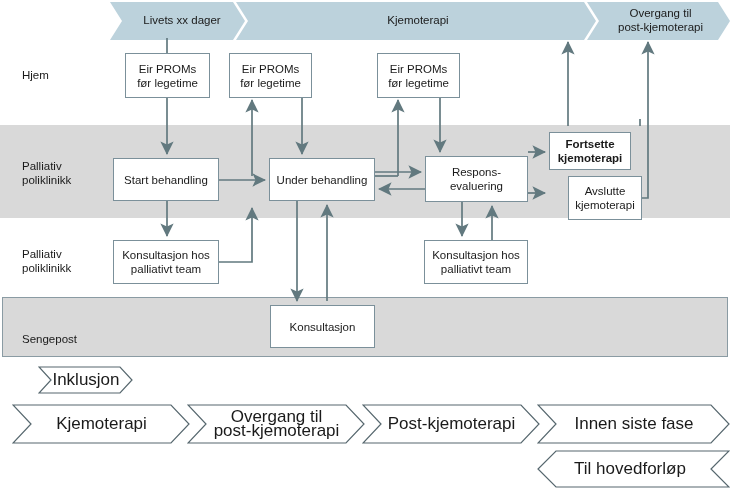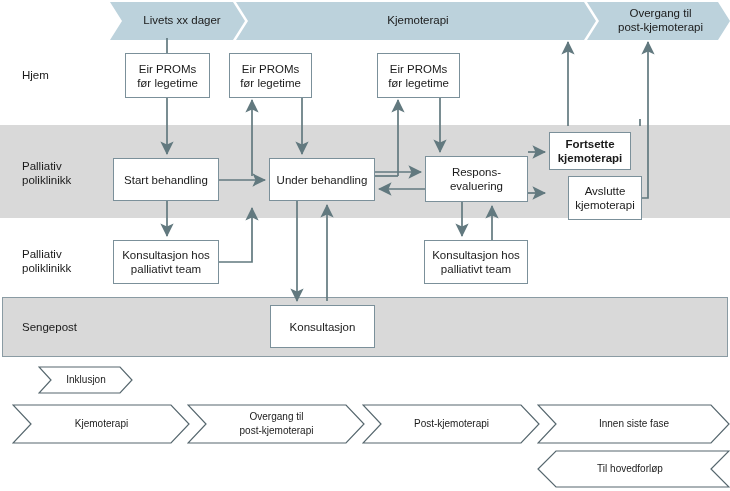--- a/index.html
+++ b/index.html
@@ -75,41 +75,41 @@
     height: 491px;
     pointer-events: none;
   }
   
   .chev {
     position: absolute;
   }
   .chev svg { display: block; }
   .chev-label {
     position: absolute;
-    font-size: 10px;
+    font-size: 17px;
     line-height: 14px;
     text-align: center;
     color: #1a1a1a;
     white-space: pre-line;
   }
 </style>
 </head>
 <body>
 
 <div id="canvas">
 
   <div class="band" style="left:0px; top:125px; width:730px; height:93px;"></div>
   <div class="band bordered" style="left:2px; top:297px; width:726px; height:60px;"></div>
 
   <div class="lane-label" style="left:22px; top:68px;">Hjem</div>
   <div class="lane-label" style="left:22px; top:159px;">Palliativ
 poliklinikk</div>
   <div class="lane-label" style="left:22px; top:247px;">Palliativ
 poliklinikk</div>
-  <div class="lane-label" style="left:22px; top:320px;text-align:right;">Sengepost</div>
+  <div class="lane-label" style="left:22px; top:332px;text-align:right;">Sengepost</div>
 
   <div class="banner">
     <svg width="620" height="38" viewBox="0 0 620 38">
 
       <polygon points="0,0 123,0 135,19 123,38 0,38 12,19" fill="#bcd2dc"></polygon>
 
       <polygon points="126,0 474,0 486,19 474,38 126,38 138,19" fill="#bcd2dc"></polygon>
 
       <polygon points="477,0 608,0 620,19 608,38 477,38 489,19" fill="#bcd2dc"></polygon>
     </svg>

